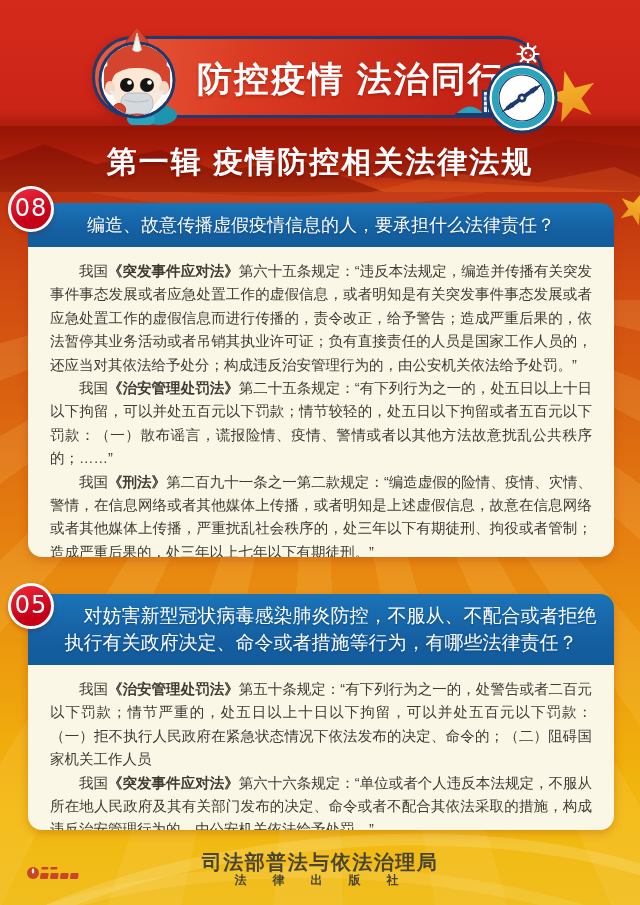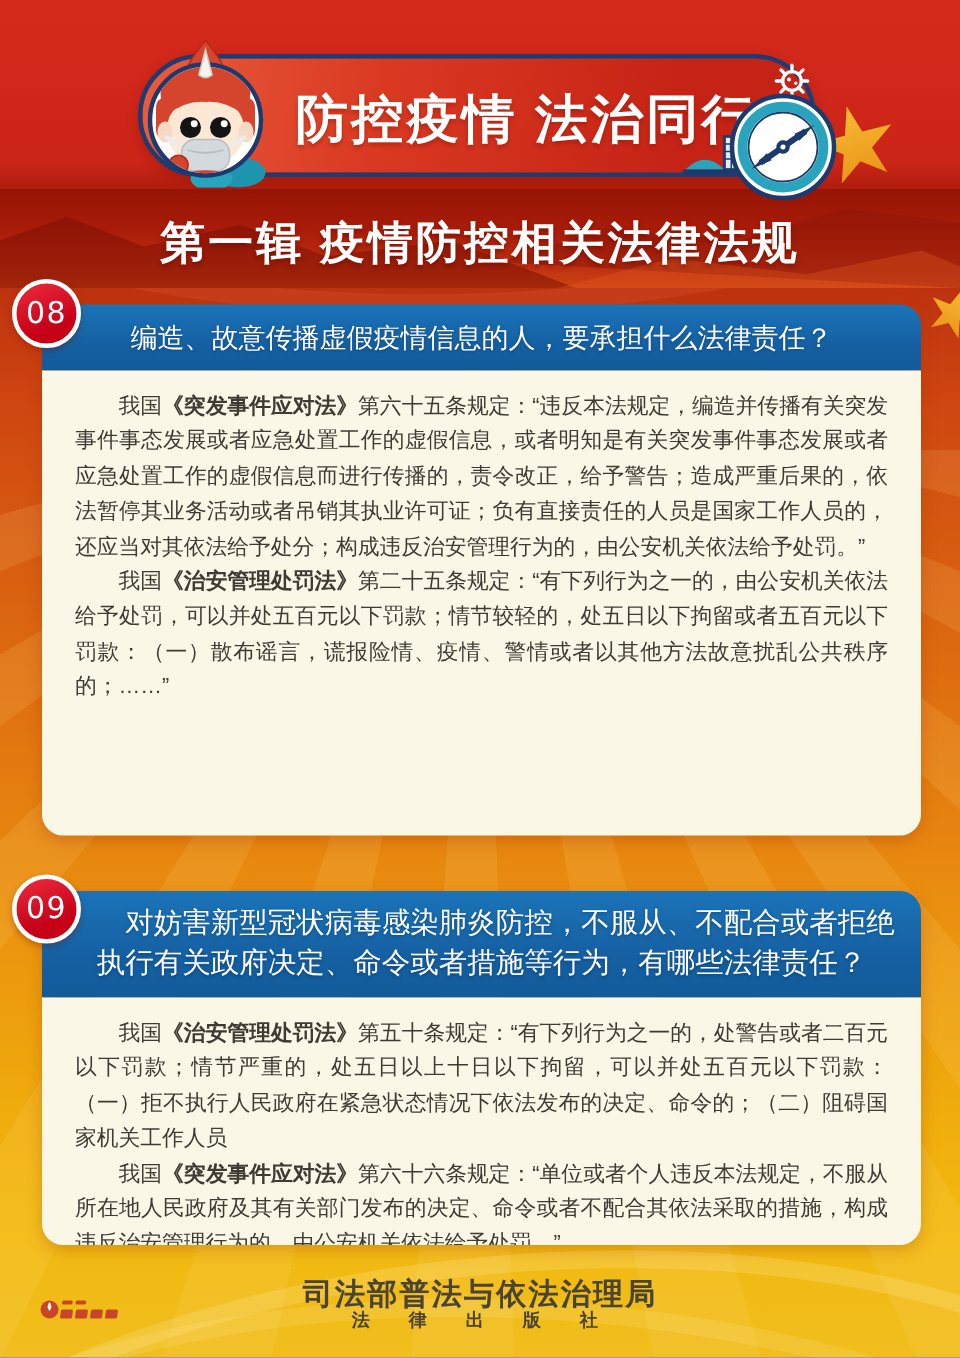--- a/index.html
+++ b/index.html
@@ -52,21 +52,21 @@
   
   .star{position:absolute;z-index:2;background:linear-gradient(180deg,#F8BB30,#E8921A);
     clip-path:polygon(50% 0%,61% 35%,98% 35%,68% 57%,79% 91%,50% 70%,21% 91%,32% 57%,2% 35%,39% 35%);}
   #star-main{left:544px;top:70px;width:54px;height:54px;transform:rotate(-14deg);}
   #star-edge{left:618px;top:192px;width:34px;height:34px;transform:rotate(22deg);}
 
   
   .badge{position:absolute;left:8px;width:46px;height:46px;border-radius:50%;
     background:linear-gradient(160deg,#EE2B3C,#C50017 70%);
     border:3px solid #FFFFFF;box-sizing:border-box;color:#FFF;
-    font-size:20px;line-height:39px;text-align:center;letter-spacing:1px;
+    font-size:24px;line-height:39px;text-align:center;letter-spacing:1px;
     font-family:"DejaVu Sans","Liberation Sans",sans-serif;
     box-shadow:0 2px 4px rgba(120,20,0,.35);z-index:6;}
   #badge08{top:186px;} #badge09{top:583px;}
 
   
   .card{position:absolute;left:28px;width:586px;z-index:3;
     filter:drop-shadow(0 3px 5px rgba(150,40,0,.28));}
   #card08{top:203px;} #card09{top:594px;}
   .qbar{background:linear-gradient(180deg,#1B74B8 0%,#1560A2 60%,#125B9B 100%);
     border-radius:14px 14px 0 0;color:#FFFFFF;font-weight:normal;
@@ -188,25 +188,26 @@
         <circle cx="37" cy="37" r="1.7" fill="#FFFFFF"></circle>
       </g>
     </svg>
   </div>
 
   <div class="badge" id="badge08">08</div>
   <div class="card" id="card08">
     <div class="qbar q1">编造、故意传播虚假疫情信息的人，要承担什么法律责任？</div>
     <div class="cbody">
       <p class="law"><span>我国</span><b>《突发事件应对法》</b><span>第六十五条规定：“违反本法规定，编造并传播有关突发事件事态发展或者应急处置工作的虚假信息，或者明知是有关突发事件事态发展或者应急处置工作的虚假信息而进行传播的，责令改正，给予警告；造成严重后果的，依法暂停其业务活动或者吊销其执业许可证；负有直接责任的人员是国家工作人员的，还应当对其依法给予处分；构成违反治安管理行为的，由公安机关依法给予处罚。”</span></p>
-      <p class="law"><span>我国</span><b>《治安管理处罚法》</b><span>第二十五条规定：“有下列行为之一的，由公安机关依法给予处罚，可以并处五百元以下罚款；情节较轻的，处五日以下拘留或者五百元以下罚款：（一）散布谣言，谎报险情、疫情、警情或者以其他方法故意扰乱公共秩序的；……”</span></p>
+      <p class="law"><span>我国</span><b>《治安管理处罚法》</b><span>第二十五条规定：“有下列行为之一的，处五日以上十日以下拘留，可以并处五百元以下罚款；情节较轻的，处五日以下拘留或者五百元以下罚款：（一）散布谣言，谎报险情、疫情、警情或者以其他方法故意扰乱公共秩序的；……”</span></p>
+      <p class="law"><span>我国</span><b>《刑法》</b><span>第二百九十一条之一第二款规定：“编造虚假的险情、疫情、灾情、警情，在信息网络或者其他媒体上传播，或者明知是上述虚假信息，故意在信息网络或者其他媒体上传播，严重扰乱社会秩序的，处三年以下有期徒刑、拘役或者管制；造成严重后果的，处三年以上七年以下有期徒刑。”</span></p>
     </div>
   </div>
 
-  <div class="badge" id="badge09">09</div>
+  <div class="badge" id="badge09">05</div>
   <div class="card" id="card09">
     <div class="qbar q2">对妨害新型冠状病毒感染肺炎防控，不服从、不配合或者拒绝执行有关政府决定、命令或者措施等行为，有哪些法律责任？</div>
     <div class="cbody">
       <p class="law"><span>我国</span><b>《治安管理处罚法》</b><span>第五十条规定：“有下列行为之一的，处警告或者二百元以下罚款；情节严重的，处五日以上十日以下拘留，可以并处五百元以下罚款：（一）拒不执行人民政府在紧急状态情况下依法发布的决定、命令的；（二）阻碍国家机关工作人员</span></p>
       <p class="law"><span>我国</span><b>《突发事件应对法》</b><span>第六十六条规定：“单位或者个人违反本法规定，不服从所在地人民政府及其有关部门发布的决定、命令或者不配合其依法采取的措施，构成违反治安管理行为的，由公安机关依法给予处罚。”</span></p>
     </div>
   </div>
 
   <div class="f-line" id="f1">司法部普法与依法治理局</div>
   <div class="f-line" id="f2">法　律　出　版　社</div>

